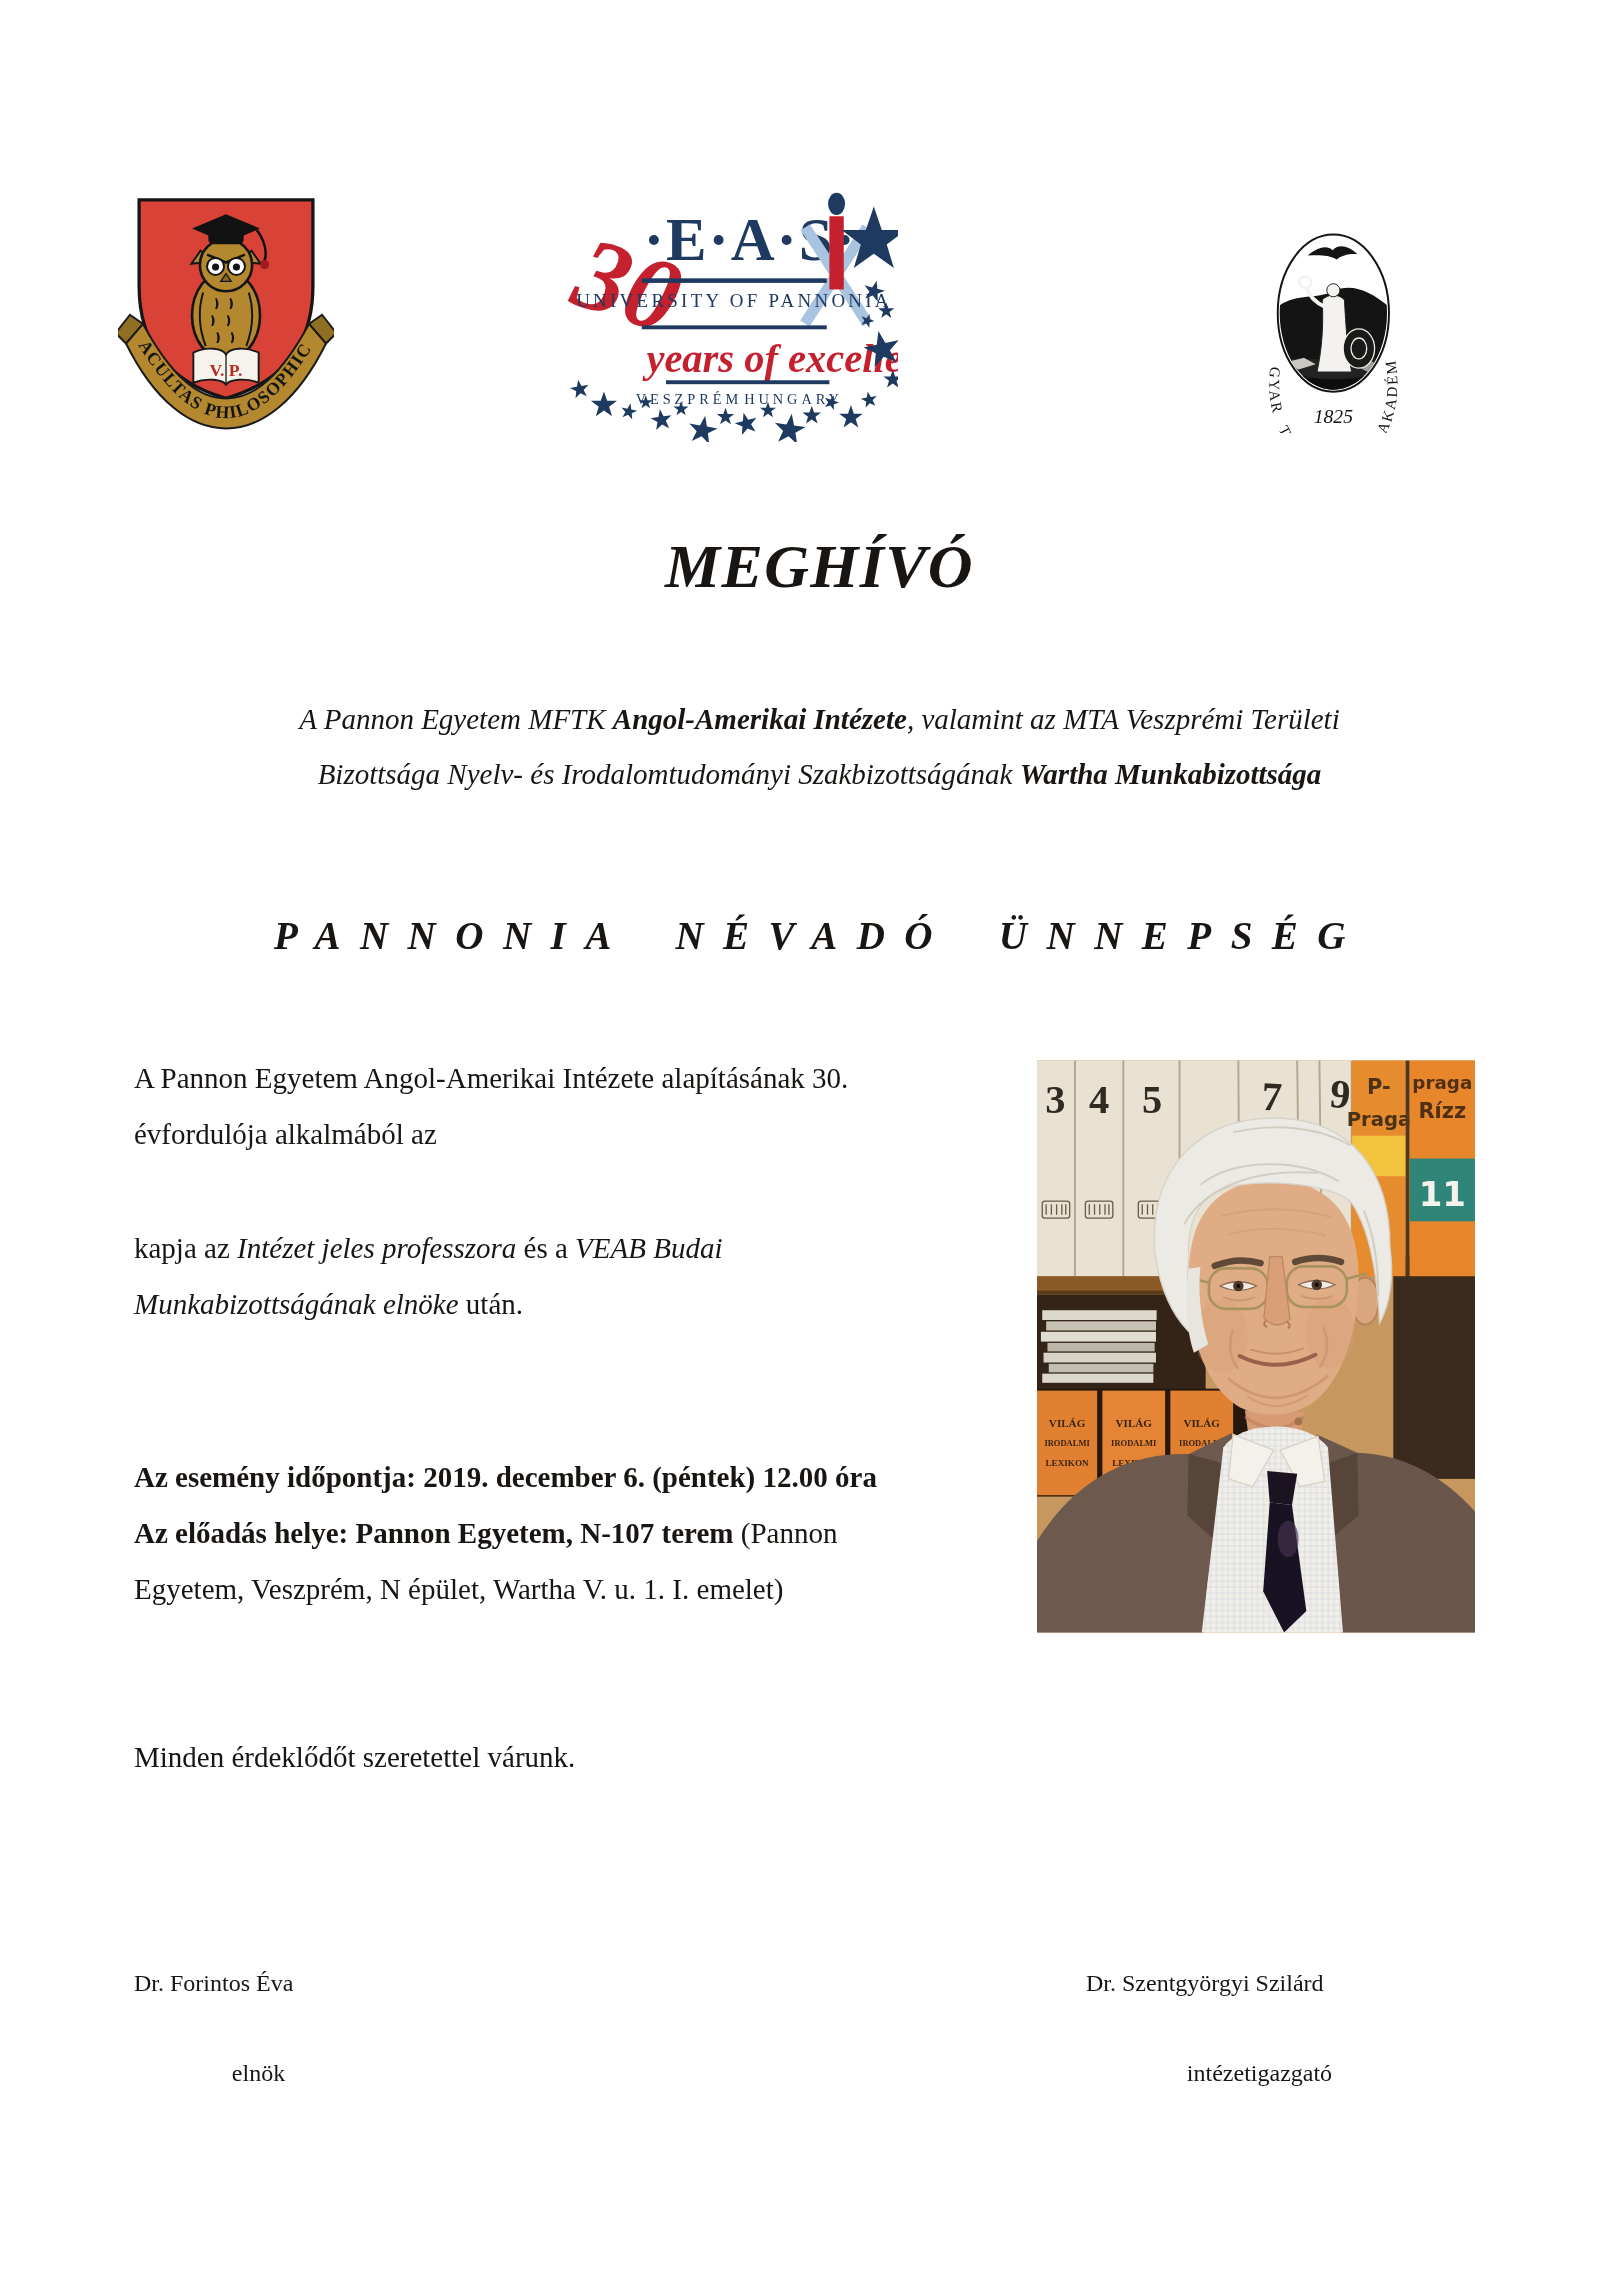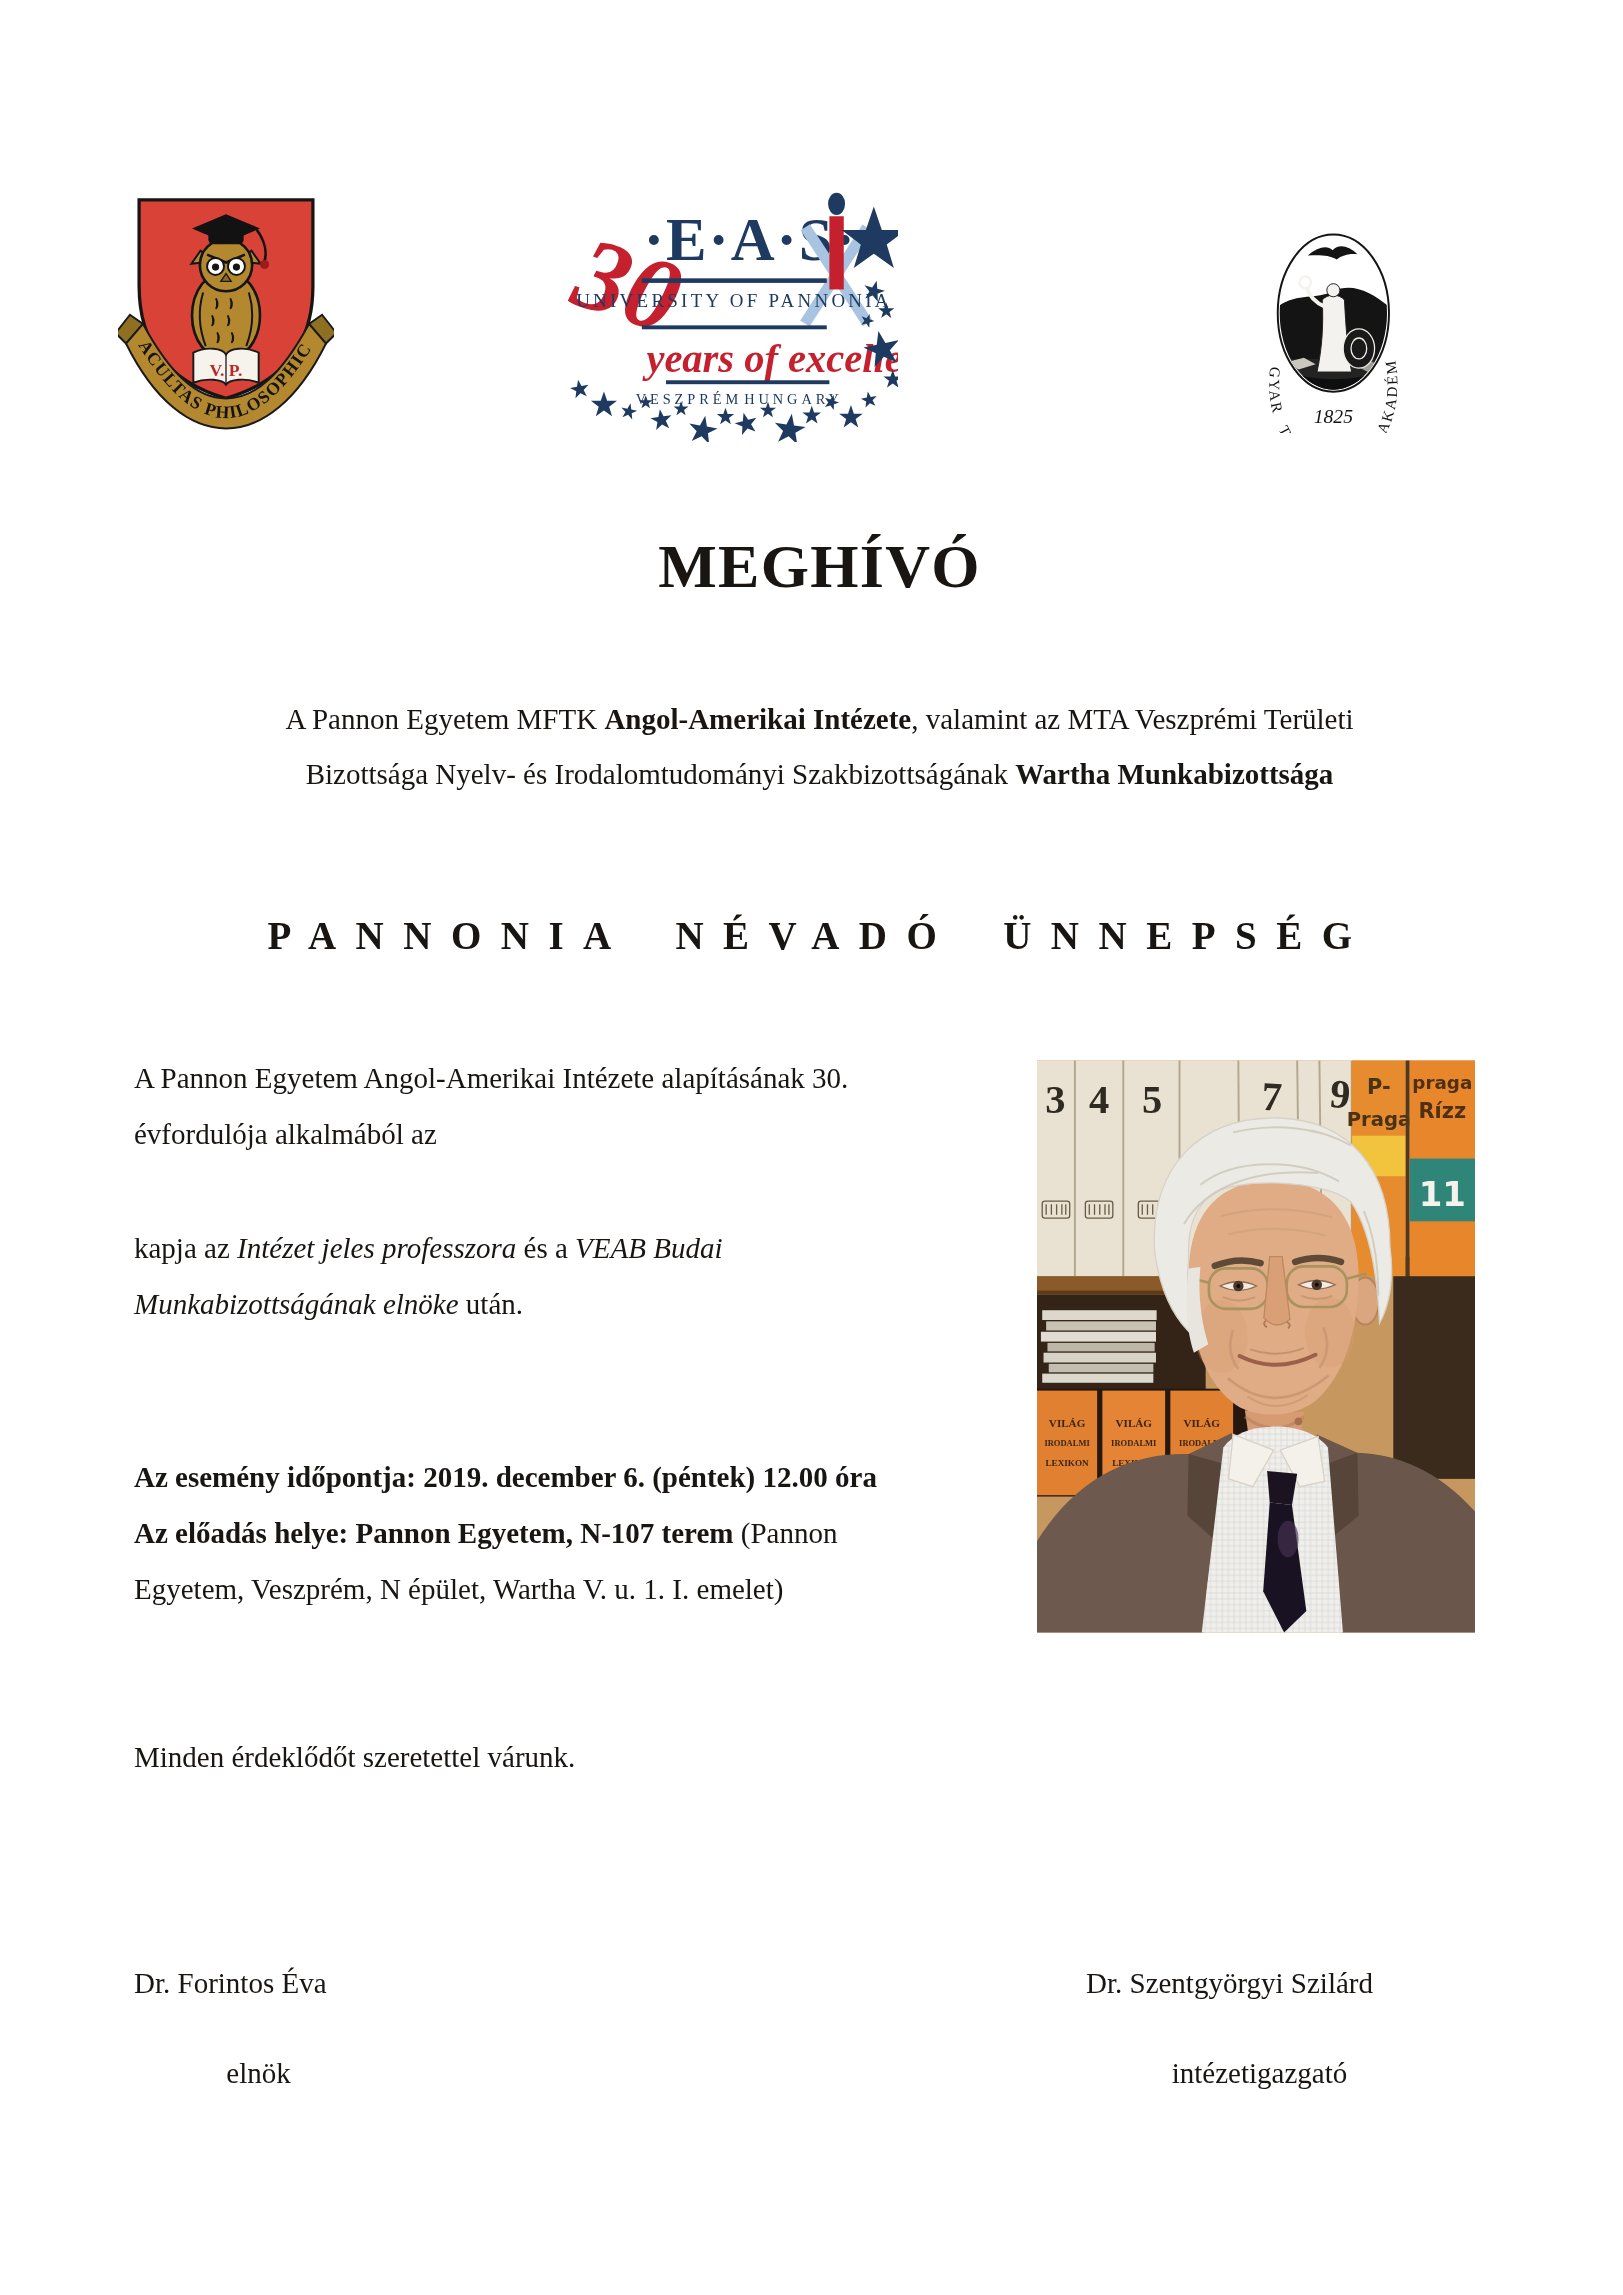--- a/index.html
+++ b/index.html
@@ -1,28 +1,28 @@
 <!DOCTYPE html>
 <html style="font-size:10.5px"><head>
 <meta charset="utf-8">
 <style>
   html,body{margin:0;padding:0;background:#888;}
   .page{
     position:relative;width:1623px;height:2295px;background:#ffffff;
     font-family:"Liberation Serif",serif;color:#181512;overflow:hidden;
   }
   .abs{position:absolute;}
-  .center{left:16px;right:0;text-align:center;}
+  .center{left:16px;right:0;text-align:center;font-style:italic;}
   .doc-title{top:531px;font-size:62px;font-weight:bold;letter-spacing:1.3px;}
   .intro{top:692px;font-size:29px;line-height:55px;}
   .event-heading{top:913px;font-size:39px;font-weight:bold;letter-spacing:.5em;word-spacing:.45em;}
   .bodytxt{left:134px;font-size:29px;line-height:56px;}
   .b{font-weight:bold;}
   .i{font-style:italic;}
-  .sig{font-size:29px;line-height:56px;}
+  .sig{font-size:24px;line-height:56px;}
   .sig .role{text-align:center;margin-top:34px;}
   svg text{font-family:"Liberation Serif",serif;}
   .sans{font-family:"DejaVu Sans",sans-serif;}
 </style>
 </head>
 <body>
 
 <div class="page">
 
   <svg class="abs" style="left:118px;top:188px" width="216" height="247" viewBox="0 0 330 378">

